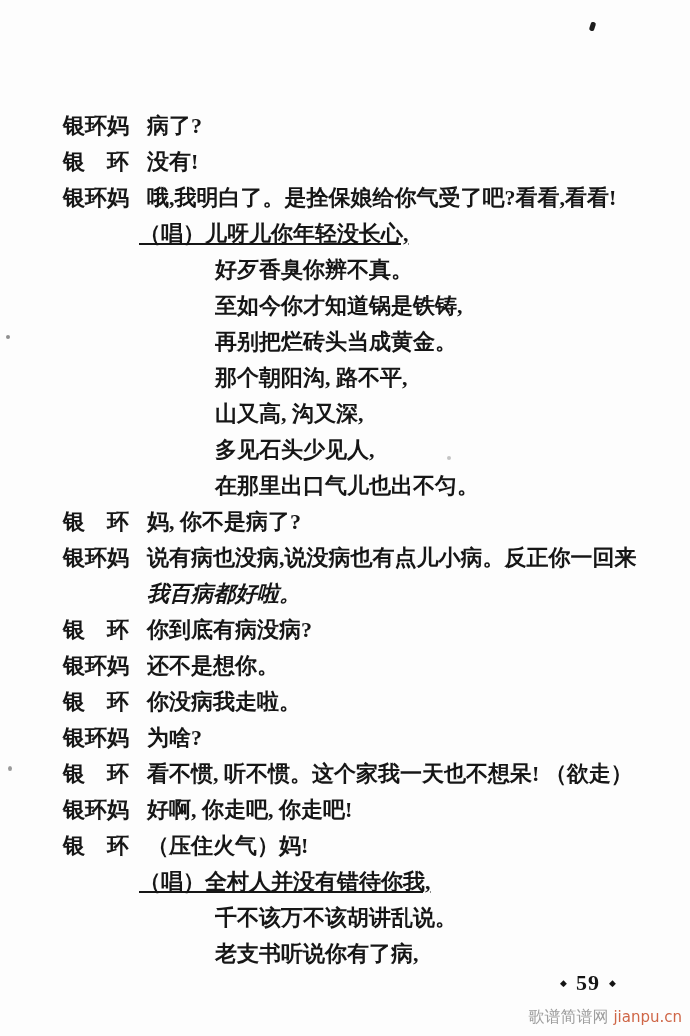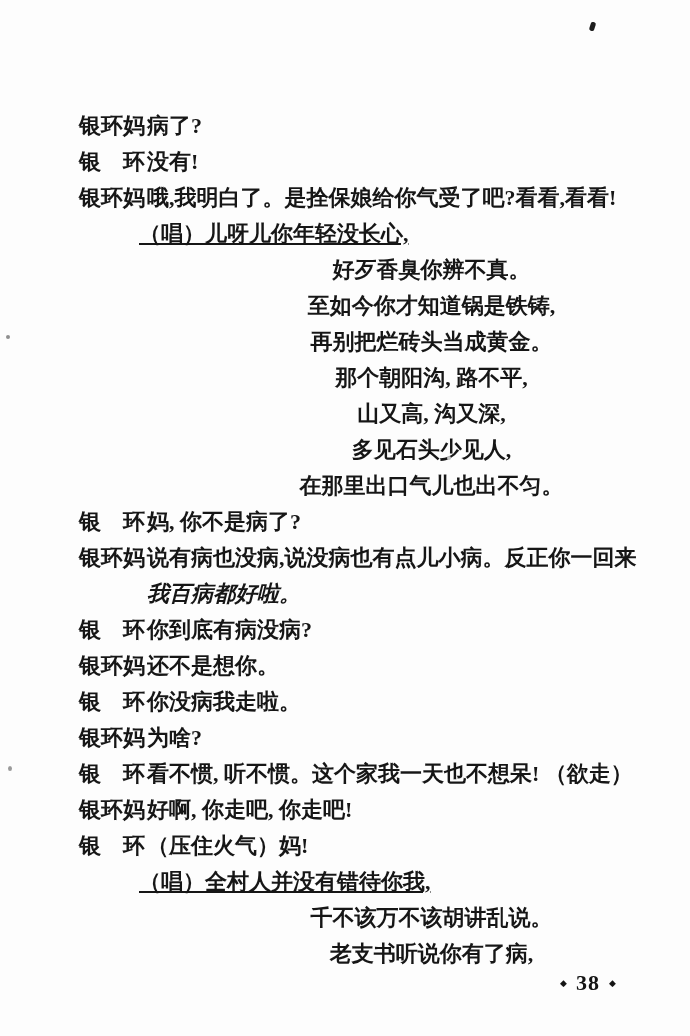--- a/index.html
+++ b/index.html
@@ -29,27 +29,27 @@
     font-weight: 600;
     line-height: 36px;
     white-space: pre;
   }
   .line {
     position: relative;
     height: 36px;
   }
   .line .speaker {
     position: absolute;
-    left: 16px;
+    left: 0;
     top: 0;
   }
   .line.dialogue { padding-left: 84px; }
   .line.cont     { padding-left: 84px; font-style: italic; }
   .line.chang    { padding-left: 76px; text-decoration: underline; }
-  .line.verse    { padding-left: 152px; text-align: center; }
+  .line.verse    { padding-left: 152px; }
   
   .pageno {
     position: absolute;
     left: 560px;
     top: 970px;
     display: flex;
     align-items: center;
     gap: 9px;
     color: #141414;
   }
@@ -89,23 +89,26 @@
 </style>
 </head>
 <body>
 
 <div class="page" style="background: rgb(253, 253, 253);">
 
   <div class="script-lines" style="color: rgb(22, 22, 22);"><div class="line dialogue"><span class="speaker">银环妈</span><span class="text">病了?</span></div><div class="line dialogue"><span class="speaker">银　环</span><span class="text">没有!</span></div><div class="line dialogue"><span class="speaker">银环妈</span><span class="text">哦,我明白了。是拴保娘给你气受了吧?看看,看看!</span></div><div class="line chang"><span class="text">（唱）儿呀儿你年轻没长心,</span></div><div class="line verse"><span class="text">好歹香臭你辨不真。</span></div><div class="line verse"><span class="text">至如今你才知道锅是铁铸,</span></div><div class="line verse"><span class="text">再别把烂砖头当成黄金。</span></div><div class="line verse"><span class="text">那个朝阳沟, 路不平,</span></div><div class="line verse"><span class="text">山又高, 沟又深,</span></div><div class="line verse"><span class="text">多见石头少见人,</span></div><div class="line verse"><span class="text">在那里出口气儿也出不匀。</span></div><div class="line dialogue"><span class="speaker">银　环</span><span class="text">妈, 你不是病了?</span></div><div class="line dialogue"><span class="speaker">银环妈</span><span class="text">说有病也没病,说没病也有点儿小病。反正你一回来</span></div><div class="line cont"><span class="text">我百病都好啦。</span></div><div class="line dialogue"><span class="speaker">银　环</span><span class="text">你到底有病没病?</span></div><div class="line dialogue"><span class="speaker">银环妈</span><span class="text">还不是想你。</span></div><div class="line dialogue"><span class="speaker">银　环</span><span class="text">你没病我走啦。</span></div><div class="line dialogue"><span class="speaker">银环妈</span><span class="text">为啥?</span></div><div class="line dialogue"><span class="speaker">银　环</span><span class="text">看不惯, 听不惯。这个家我一天也不想呆! （欲走）</span></div><div class="line dialogue"><span class="speaker">银环妈</span><span class="text">好啊, 你走吧, 你走吧!</span></div><div class="line dialogue"><span class="speaker">银　环</span><span class="text">（压住火气）妈!</span></div><div class="line chang"><span class="text">（唱）全村人并没有错待你我,</span></div><div class="line verse"><span class="text">千不该万不该胡讲乱说。</span></div><div class="line verse"><span class="text">老支书听说你有了病,</span></div></div>
 
   <div class="pageno">
     <span class="bullet">◆</span>
-    <span class="num">38</span>
+    <span class="num">59</span>
     <span class="bullet">◆</span>
   </div>
 
+  <div class="watermark">
+    <span class="wm-name" style="color: rgb(158, 158, 158);">歌谱简谱网</span><span class="wm-url" style="color: rgb(207, 102, 71);">jianpu.cn</span>
+  </div>
 
   <div class="speck s1"></div>
   <div class="speck s2"></div>
   <div class="speck s3"></div>
   <div class="speck s4"></div>
 
 </div>
 
 </body></html>

